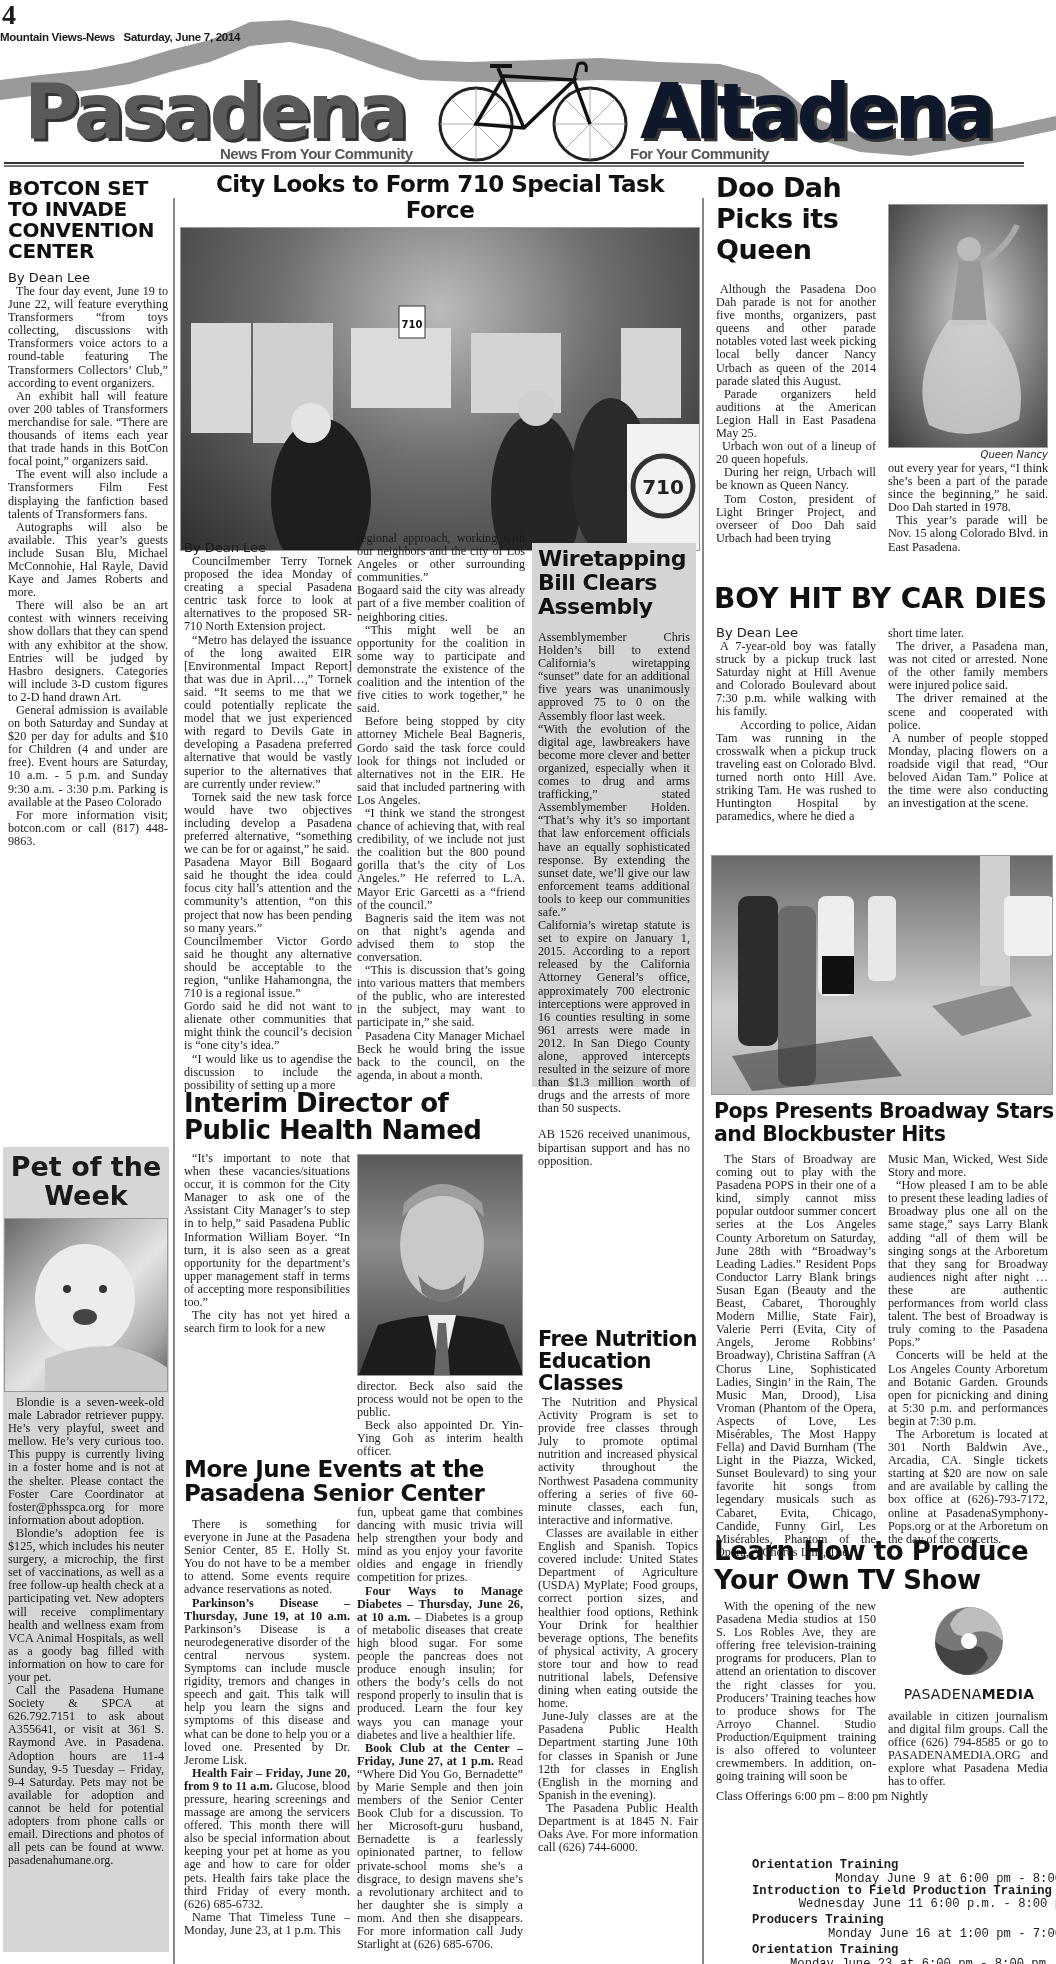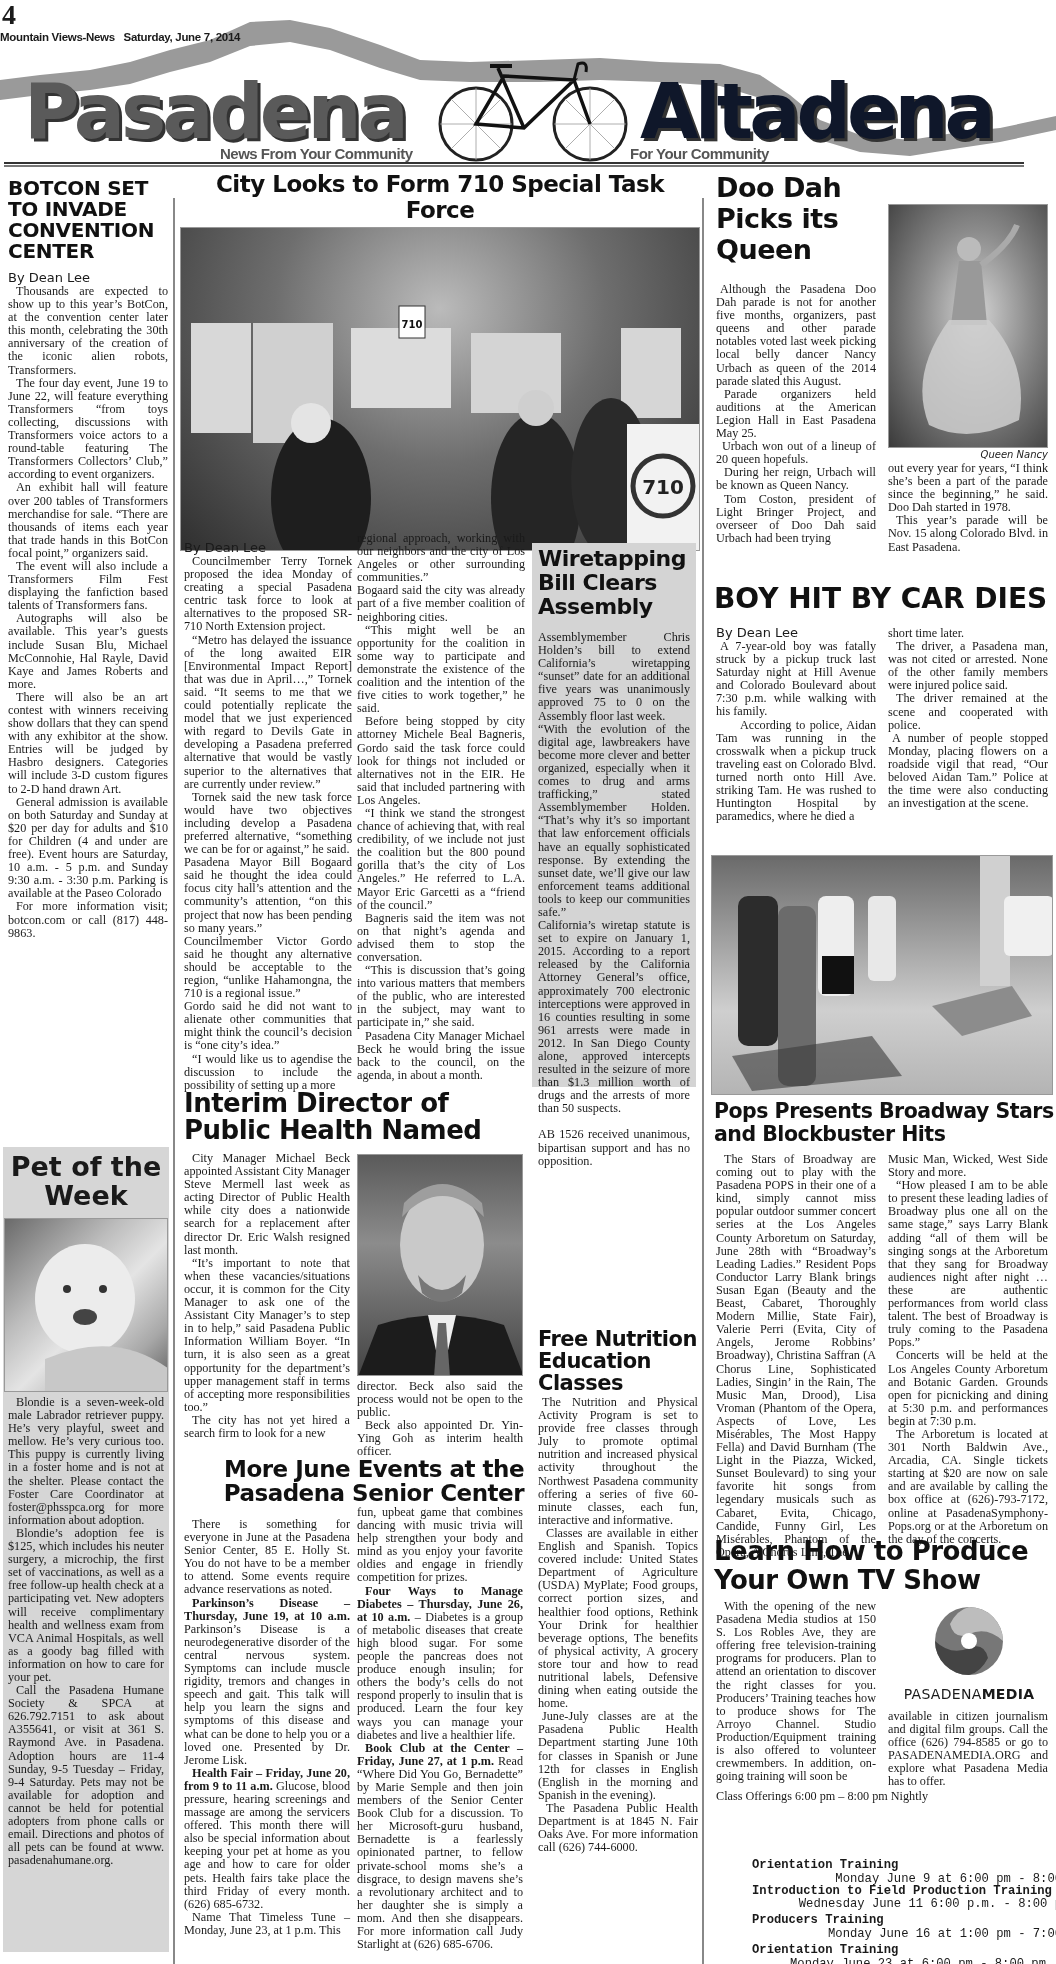--- a/index.html
+++ b/index.html
@@ -58,21 +58,20 @@
   <div id="mast-title-right" class="abs">Altadena</div>
   <div id="tag-left" class="abs">News From Your Community</div>
   <div id="tag-right" class="abs">For Your Community</div>
   <div id="mast-rule" class="abs"></div>
 </div>
 
 <div class="abs" style="left:8px;top:178px;width:160px;">
   <div class="hl" style="font-size:20px;line-height:21px;letter-spacing:-0.3px;">BOTCON SET TO INVADE CONVENTION CENTER</div>
   <div class="byline" style="margin-top:8px;">By Dean Lee</div>
   <div class="serif">
-    <p>Thousands are expected to show up to this year’s BotCon, at the convention center later this month, celebrating the 30th anniversary of the creation of the iconic alien robots, Transformers.</p>
     <p>The four day event, June 19 to June 22, will feature everything Transformers “from toys collecting, discussions with Transformers voice actors to a round-table featuring The Transformers Collectors’ Club,” according to event organizers.</p>
     <p>An exhibit hall will feature over 200 tables of Transformers merchandise for sale. “There are thousands of items each year that trade hands in this BotCon focal point,” organizers said.</p>
     <p>The event will also include a Transformers Film Fest displaying the fanfiction based talents of Transformers fans.</p>
     <p>Autographs will also be available. This year’s guests include Susan Blu, Michael McConnohie, Hal Rayle, David Kaye and James Roberts and more.</p>
     <p>There will also be an art contest with winners receiving show dollars that they can spend with any exhibitor at the show. Entries will be judged by Hasbro designers. Categories will include 3-D custom figures to 2-D hand drawn Art.</p>
     <p>General admission is available on both Saturday and Sunday at $20 per day for adults and $10 for Children (4 and under are free). Event hours are Saturday, 10 a.m. - 5 p.m. and Sunday 9:30 a.m. - 3:30 p.m. Parking is available at the Paseo Colorado</p>
     <p>For more information visit; botcon.com or call (817) 448-9863.</p>
   </div>
 </div>
 <div class="vrule" style="left:173px;top:198px;height:1766px;"></div>
@@ -151,21 +150,20 @@
     <p style="text-indent:0">California’s wiretap statute is set to expire on January 1, 2015. According to a report released by the California Attorney General’s office, approximately 700 electronic interceptions were approved in 16 counties resulting in some 961 arrests were made in 2012. In San Diego County alone, approved intercepts resulted in the seizure of more than $1.3 million worth of drugs and the arrests of more than 50 suspects.</p>
     <p style="text-indent:0;margin-top:13px;">AB 1526 received unanimous, bipartisan support and has no opposition.</p>
   </div>
 </div>
 
 <div class="abs" style="left:184px;top:1090px;width:340px;">
   <div class="hl" style="font-size:26px;line-height:27px;">Interim Director of Public Health Named</div>
 </div>
 <div class="abs" style="left:184px;top:1152px;width:166px;">
   <div class="serif">
-    <p>City Manager Michael Beck appointed Assistant City Manager Steve Mermell last week as acting Director of Public Health while city does a nationwide search for a replacement after director Dr. Eric Walsh resigned last month.</p>
     <p>“It’s important to note that when these vacancies/situations occur, it is common for the City Manager to ask one of the Assistant City Manager’s to step in to help,” said Pasadena Public Information William Boyer. “In turn, it is also seen as a great opportunity for the department’s upper management staff in terms of accepting more responsibilities too.”</p>
     <p>The city has not yet hired a search firm to look for a new</p>
   </div>
 </div>
 <div class="abs photo" style="left:357px;top:1154px;width:166px;height:222px;background:linear-gradient(180deg,#5a5a5a 0%,#8c8c8c 40%,#444 100%);">
   <svg width="166" height="222" viewBox="0 0 166 222">
     <ellipse cx="84" cy="90" rx="42" ry="56" fill="#c9c9c9"></ellipse>
     <path d="M44,62 Q84,20 126,62 L124,48 Q84,10 46,48 Z" fill="#9e9e9e"></path>
     <path d="M60,120 Q84,150 108,120 L104,138 Q84,156 64,138 Z" fill="#777"></path>
     <path d="M0,222 L20,170 Q84,150 146,170 L166,222 Z" fill="#1c1c1c"></path>
@@ -173,21 +171,21 @@
     <path d="M80,168 L88,168 L92,222 L76,222 Z" fill="#666"></path>
   </svg>
 </div>
 <div class="abs" style="left:357px;top:1380px;width:166px;">
   <div class="serif">
     <p style="text-indent:0">director. Beck also said the process would not be open to the public.</p>
     <p>Beck also appointed Dr. Yin-Ying Goh as interim health officer.</p>
   </div>
 </div>
 
-<div class="abs" style="left:184px;top:1457px;width:340px;text-align:right;">
+<div class="abs" style="left:184px;top:1457px;width:340px;">
   <div class="hl" style="font-size:23px;line-height:24px;">More June Events at the Pasadena Senior Center</div>
 </div>
 <div class="abs" style="left:184px;top:1518px;width:166px;">
   <div class="serif">
     <p><b></b><span>There is something for everyone in June at the Pasadena Senior Center, 85 E. Holly St. You do not have to be a member to attend. Some events require advance reservations as noted.</span></p>
     <p><b>Parkinson’s Disease – Thursday, June 19, at 10 a.m.</b><span> Parkinson’s Disease is a neurodegenerative disorder of the central nervous system. Symptoms can include muscle rigidity, tremors and changes in speech and gait. This talk will help you learn the signs and symptoms of this disease and what can be done to help you or a loved one. Presented by Dr. Jerome Lisk.</span></p>
     <p><b>Health Fair – Friday, June 20, from 9 to 11 a.m.</b><span> Glucose, blood pressure, hearing screenings and massage are among the servicers offered. This month there will also be special information about keeping your pet at home as you age and how to care for older pets. Health fairs take place the third Friday of every month. (626) 685-6732.</span></p>
     <p><b></b><span>Name That Timeless Tune – Monday, June 23, at 1 p.m. This</span></p>
   </div>
 </div>

